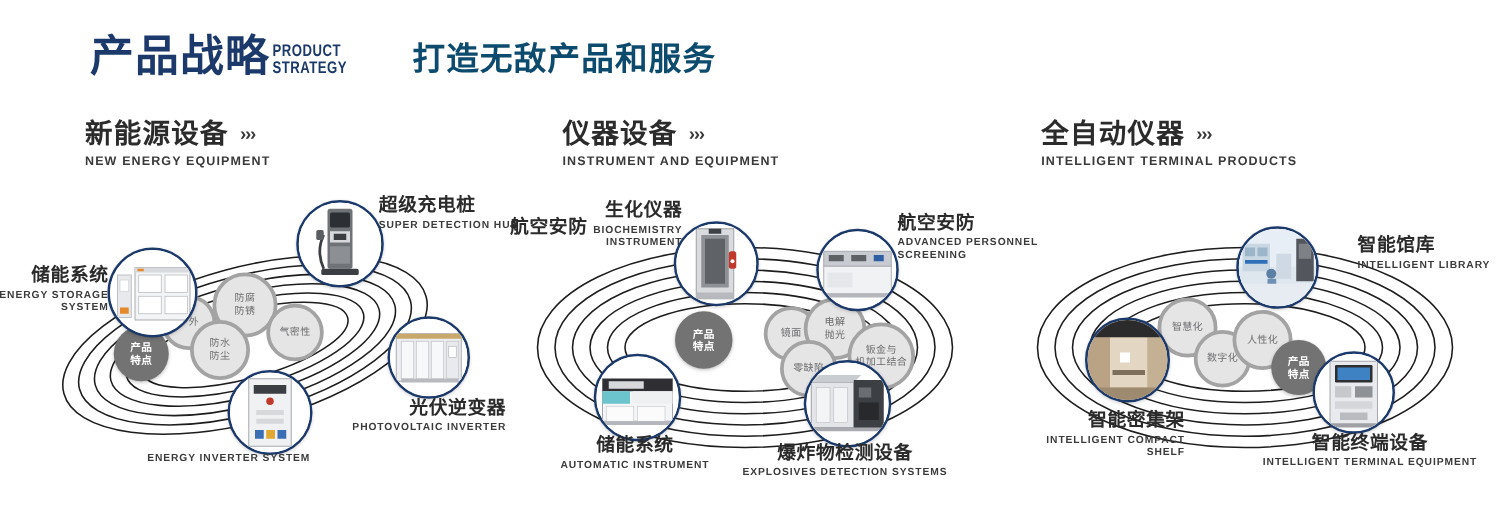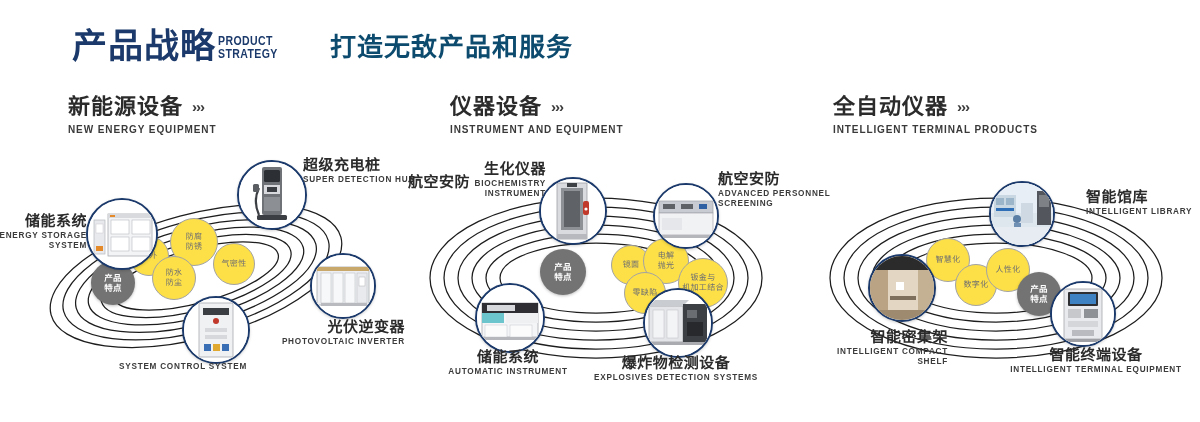--- a/index.html
+++ b/index.html
@@ -62,22 +62,22 @@
     border:2.5px solid #1b3a6b;
     background:#f2f3f5;
     overflow:hidden;
     box-shadow:0 1px 3px rgba(0,0,0,0.18);
   }
   .node .ph{position:absolute;left:0;top:0;right:0;bottom:0;}
 
   
   .feat{
     position:absolute;border-radius:50%;
-    background:#fde047;
-    border:1px solid #a3a3a3;
+    background:#e5e5e5;
+    border:3px solid #a3a3a3;
     color:#6e6e72;
     font-size:8px;line-height:10px;
     display:flex;align-items:center;justify-content:center;
     text-align:center;
     letter-spacing:0.3px;
   }
   .feat.core{
     background:#737373;border:none;color:#ffffff;
     font-size:8.5px;line-height:10px;font-weight:bold;
     box-shadow:0 1px 3px rgba(0,0,0,0.25);
@@ -218,21 +218,21 @@
         <rect x="19" y="10" width="26" height="7" fill="#3b3e43"></rect>
         <circle cx="32" cy="23" r="3" fill="#c0392b"></circle>
         <rect x="21" y="30" width="22" height="4" fill="#d6d8db"></rect>
         <rect x="21" y="37" width="22" height="4" fill="#d6d8db"></rect>
         <rect x="20" y="46" width="7" height="7" fill="#3b6fb5"></rect>
         <rect x="29" y="46" width="7" height="7" fill="#e0a82e"></rect>
         <rect x="38" y="46" width="7" height="7" fill="#3b6fb5"></rect>
       </svg>
     </div>
     <div class="nlabel center" style="left:78px;top:212px;width:210px;">
-      <div class="en">SYSTEM CONTROL SYSTEM</div>
+      <div class="en">ENERGY INVERTER SYSTEM</div>
     </div>
   </div>
 
   <div class="panel" style="left:400px;">
 
     <svg class="rings" width="400" height="256" viewBox="0 0 400 256">
       <g fill="none" stroke="#1d1d1d" stroke-width="1.25">
         <ellipse cx="196" cy="130" rx="166" ry="80"></ellipse>
         <ellipse cx="196" cy="130" rx="152" ry="71"></ellipse>
         <ellipse cx="196" cy="130" rx="138" ry="62"></ellipse>

